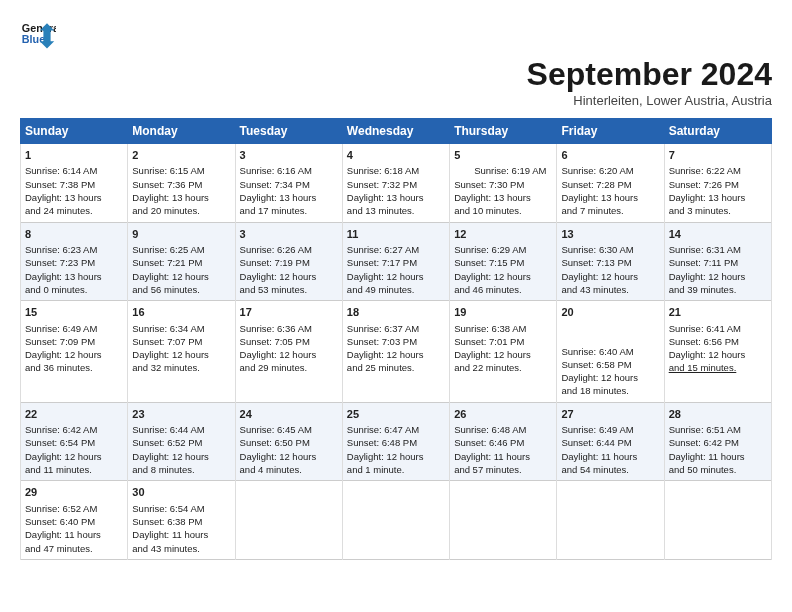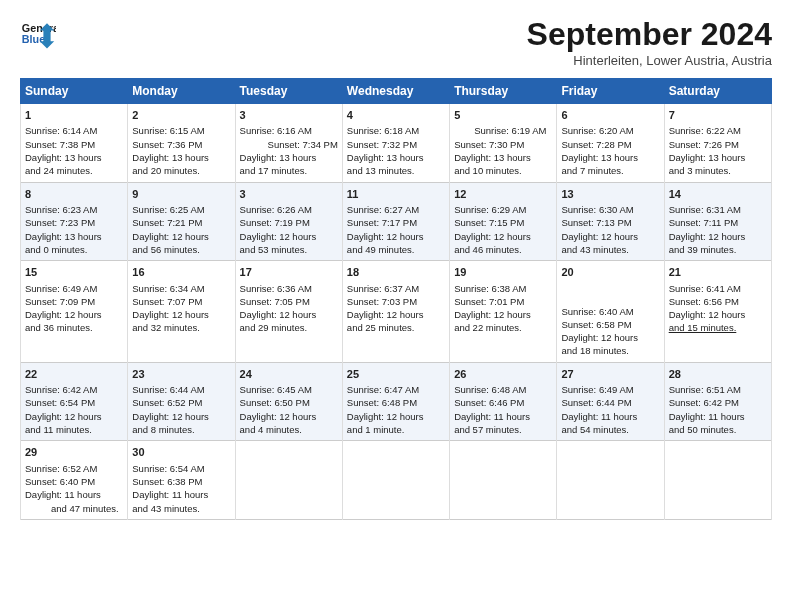--- a/index.html
+++ b/index.html
@@ -29,20 +29,21 @@
       width: 36px;
       height: 36px;
     }
     .title-block {
       text-align: right;
     }
     .month-title {
       font-size: 32px;
       font-weight: bold;
       color: #1a1a1a;
+      margin-top: 40px;
     }
     .subtitle {
       font-size: 13px;
       color: #444;
     }
     table {
       width: 100%;
       border-collapse: collapse;
       table-layout: fixed;
     }
@@ -128,21 +129,21 @@
           <td>
             <span class="day-num">2</span>
             <span style="display: block;">Sunrise: 6:15 AM</span>
             <span style="display: block;">Sunset: 7:36 PM</span>
             <span style="display: block;">Daylight: 13 hours</span>
             <span style="display: block;">and 20 minutes.</span>
           </td>
           <td>
             <span class="day-num">3</span>
             <span style="display: block;">Sunrise: 6:16 AM</span>
-            <span style="display: block; text-align: right;">Sunset: 7:34 PM</span>
+            <span style="display: block;">Sunset: 7:34 PM</span>
             <span style="display: block;">Daylight: 13 hours</span>
             <span style="display: block;">and 17 minutes.</span>
           </td>
           <td>
             <span class="day-num">4</span>
             <span style="display: block;">Sunrise: 6:18 AM</span>
             <span style="display: block;">Sunset: 7:32 PM</span>
             <span style="display: block;">Daylight: 13 hours</span>
             <span style="display: block;">and 13 minutes.</span>
           </td>
@@ -320,21 +321,21 @@
             <span style="display: block;">Daylight: 11 hours</span>
             <span style="display: block;">and 50 minutes.</span>
           </td>
         </tr>
         <tr>
           <td>
             <span class="day-num">29</span>
             <span style="display: block;">Sunrise: 6:52 AM</span>
             <span style="display: block;">Sunset: 6:40 PM</span>
             <span style="display: block;">Daylight: 11 hours</span>
-            <span style="display: block; margin-left: 26px;">and 47 minutes.</span>
+            <span style="display: block;">and 47 minutes.</span>
           </td>
           <td>
             <span class="day-num">30</span>
             <span style="display: block;">Sunrise: 6:54 AM</span>
             <span style="display: block;">Sunset: 6:38 PM</span>
             <span style="display: block;">Daylight: 11 hours</span>
             <span style="display: block;">and 43 minutes.</span>
           </td>
           <td class="empty-cell"></td>
           <td class="empty-cell"></td>

